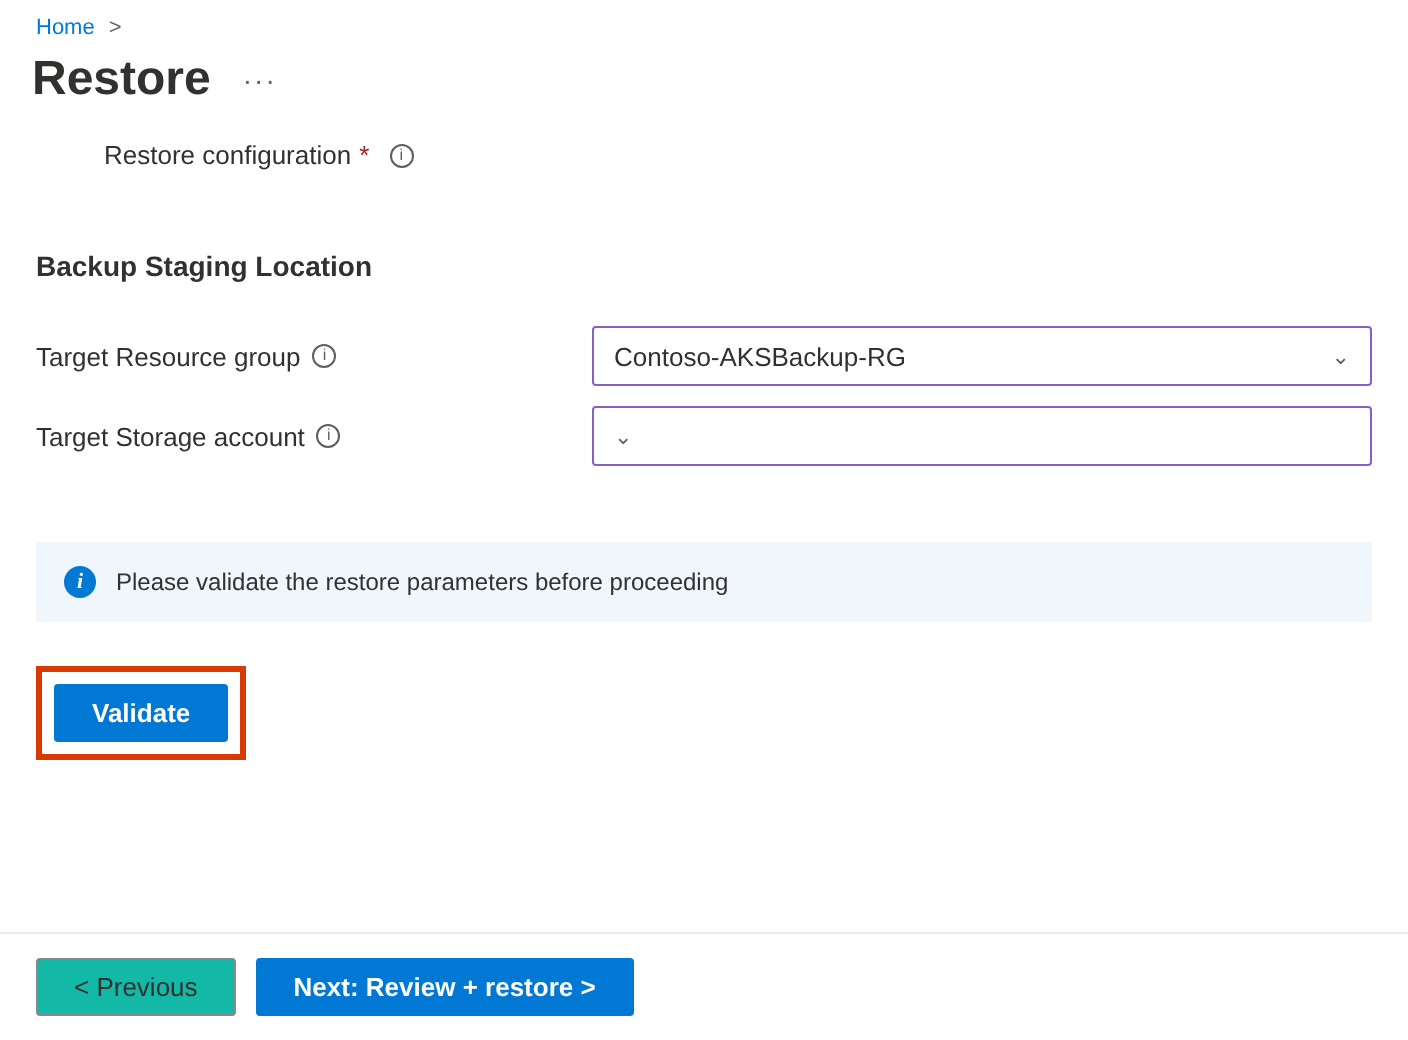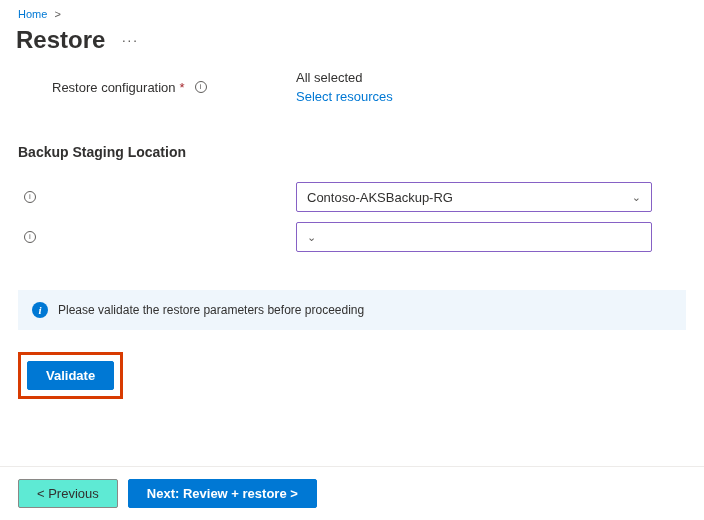--- a/index.html
+++ b/index.html
@@ -95,21 +95,21 @@
       display: block;
       margin-top: 4px;
     }
     .section-title {
       font-size: 14px;
       font-weight: 600;
       color: #323130;
       margin: 40px 0 22px 0;
     }
     .dropdown {
-      width: 356px;
+      width: 390px;
       height: 30px;
       border: 1px solid #8a2be2;
       border-color: #8661c5;
       border-radius: 2px;
       padding: 0 10px;
       display: flex;
       align-items: center;
       justify-content: space-between;
       font-size: 13px;
       color: #323130;
@@ -178,21 +178,21 @@
       position: absolute;
       bottom: 0;
       left: 0;
       right: 0;
       border-top: 1px solid #edebe9;
       padding: 12px 18px;
       display: flex;
       gap: 10px;
     }
     .btn-default {
-      background: #5eead4;
+      background: #14b8a6;
       color: #323130;
       border-color: #8a8886;
     }
   </style>
 </head>
 <body>
 
 <div class="breadcrumb">
   <a href="#">Home</a>
   <span class="sep">&gt;</span>
@@ -204,40 +204,38 @@
 </div>
 
 <div class="content">
 
   <div class="field-row first">
     <div class="field-label first-label">
       <span>Restore configuration</span>
       <span class="req">*</span>
       <span class="info-icon">i</span>
     </div>
-    <div class="field-value">
-      <div>All selected</div>
-      <a href="#" class="link">Select resources</a>
-    </div>
   </div>
 
   <div class="section-title">Backup Staging Location</div>
 
   <div class="field-row">
     <div class="field-label">
+      <span>Target Resource group</span>
       <span class="info-icon">i</span>
     </div>
     <div class="dropdown">
       <span>Contoso-AKSBackup-RG</span>
       <span class="chevron-down">⌄</span>
     </div>
   </div>
 
   <div class="field-row">
     <div class="field-label">
+      <span>Target Storage account</span>
       <span class="info-icon">i</span>
     </div>
     <div class="dropdown">
       <span class="chevron-down">⌄</span>
     </div>
   </div>
 
   <div class="info-bar">
     <span class="info-bar-icon">i</span>
     <span>Please validate the restore parameters before proceeding</span>

